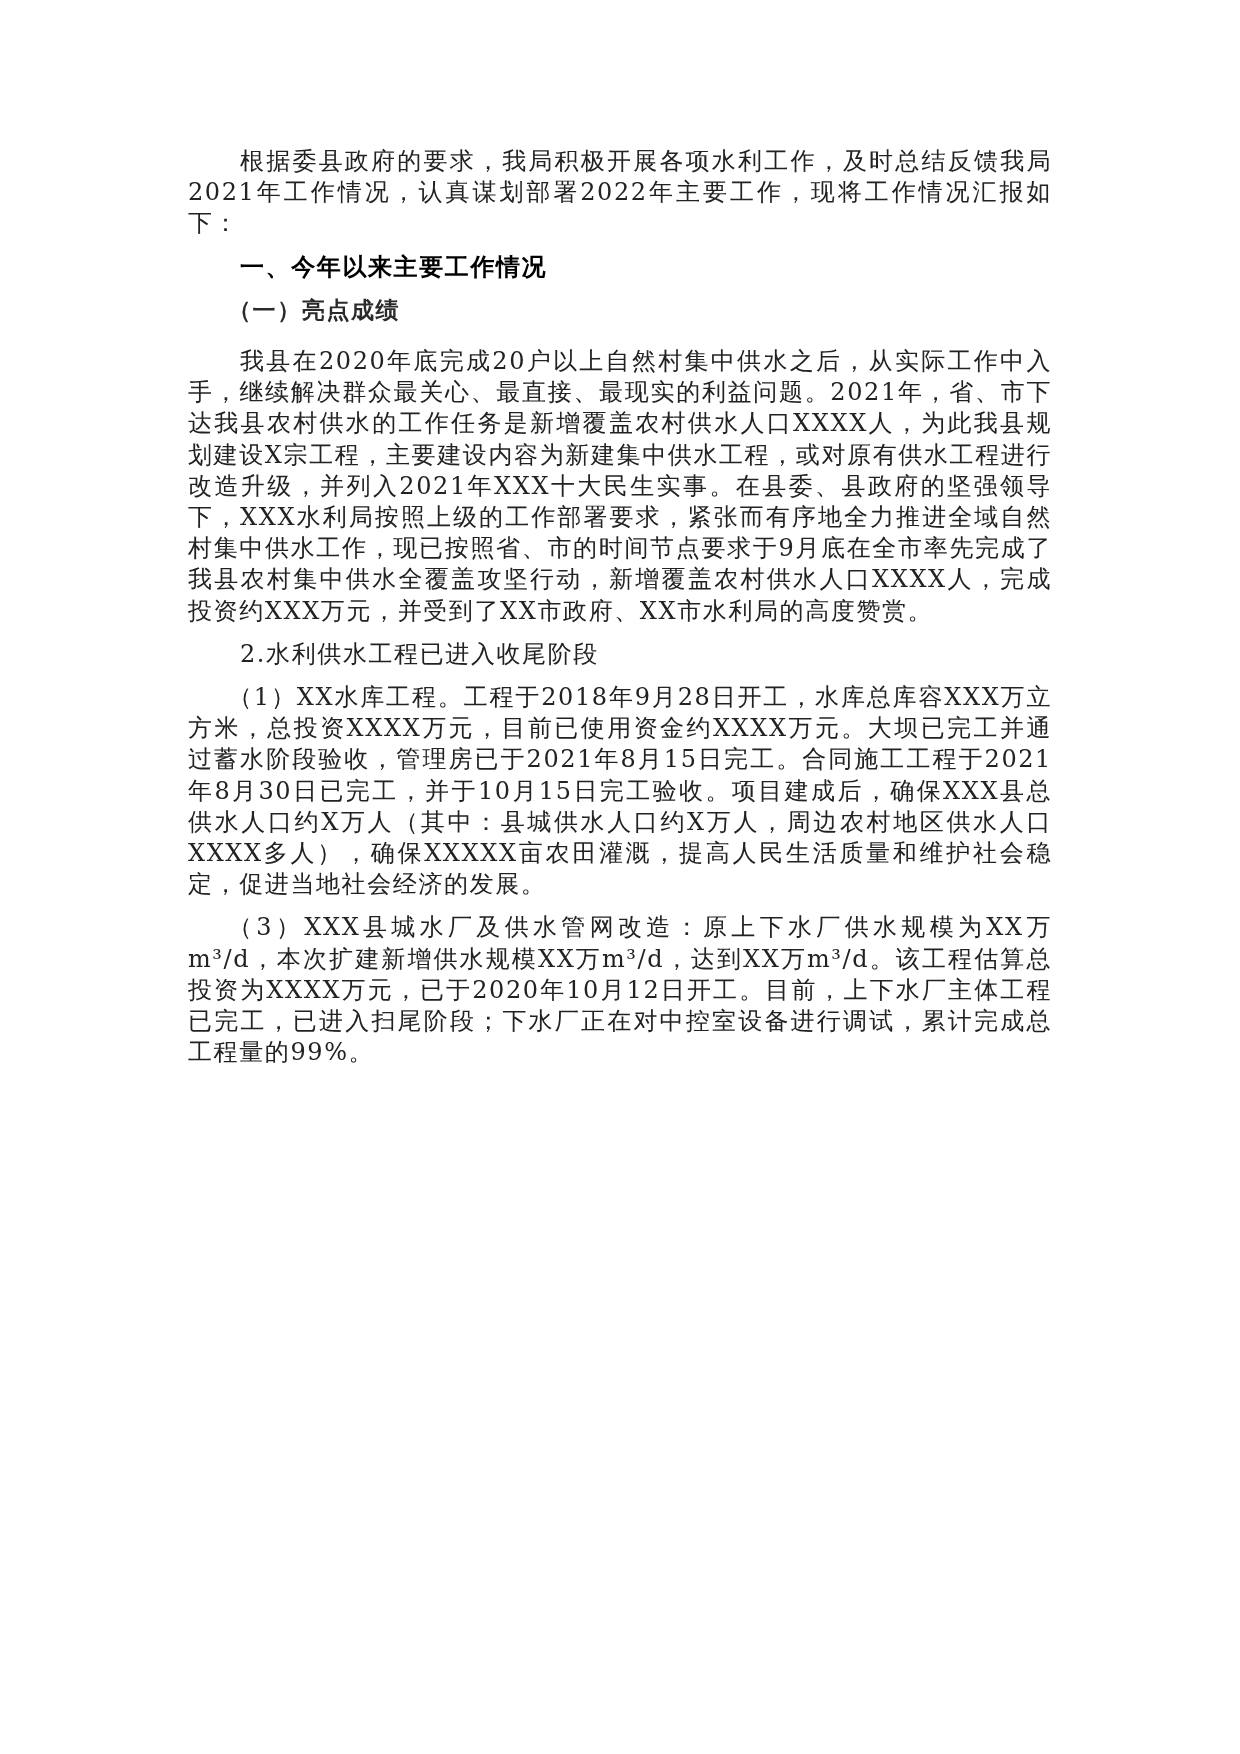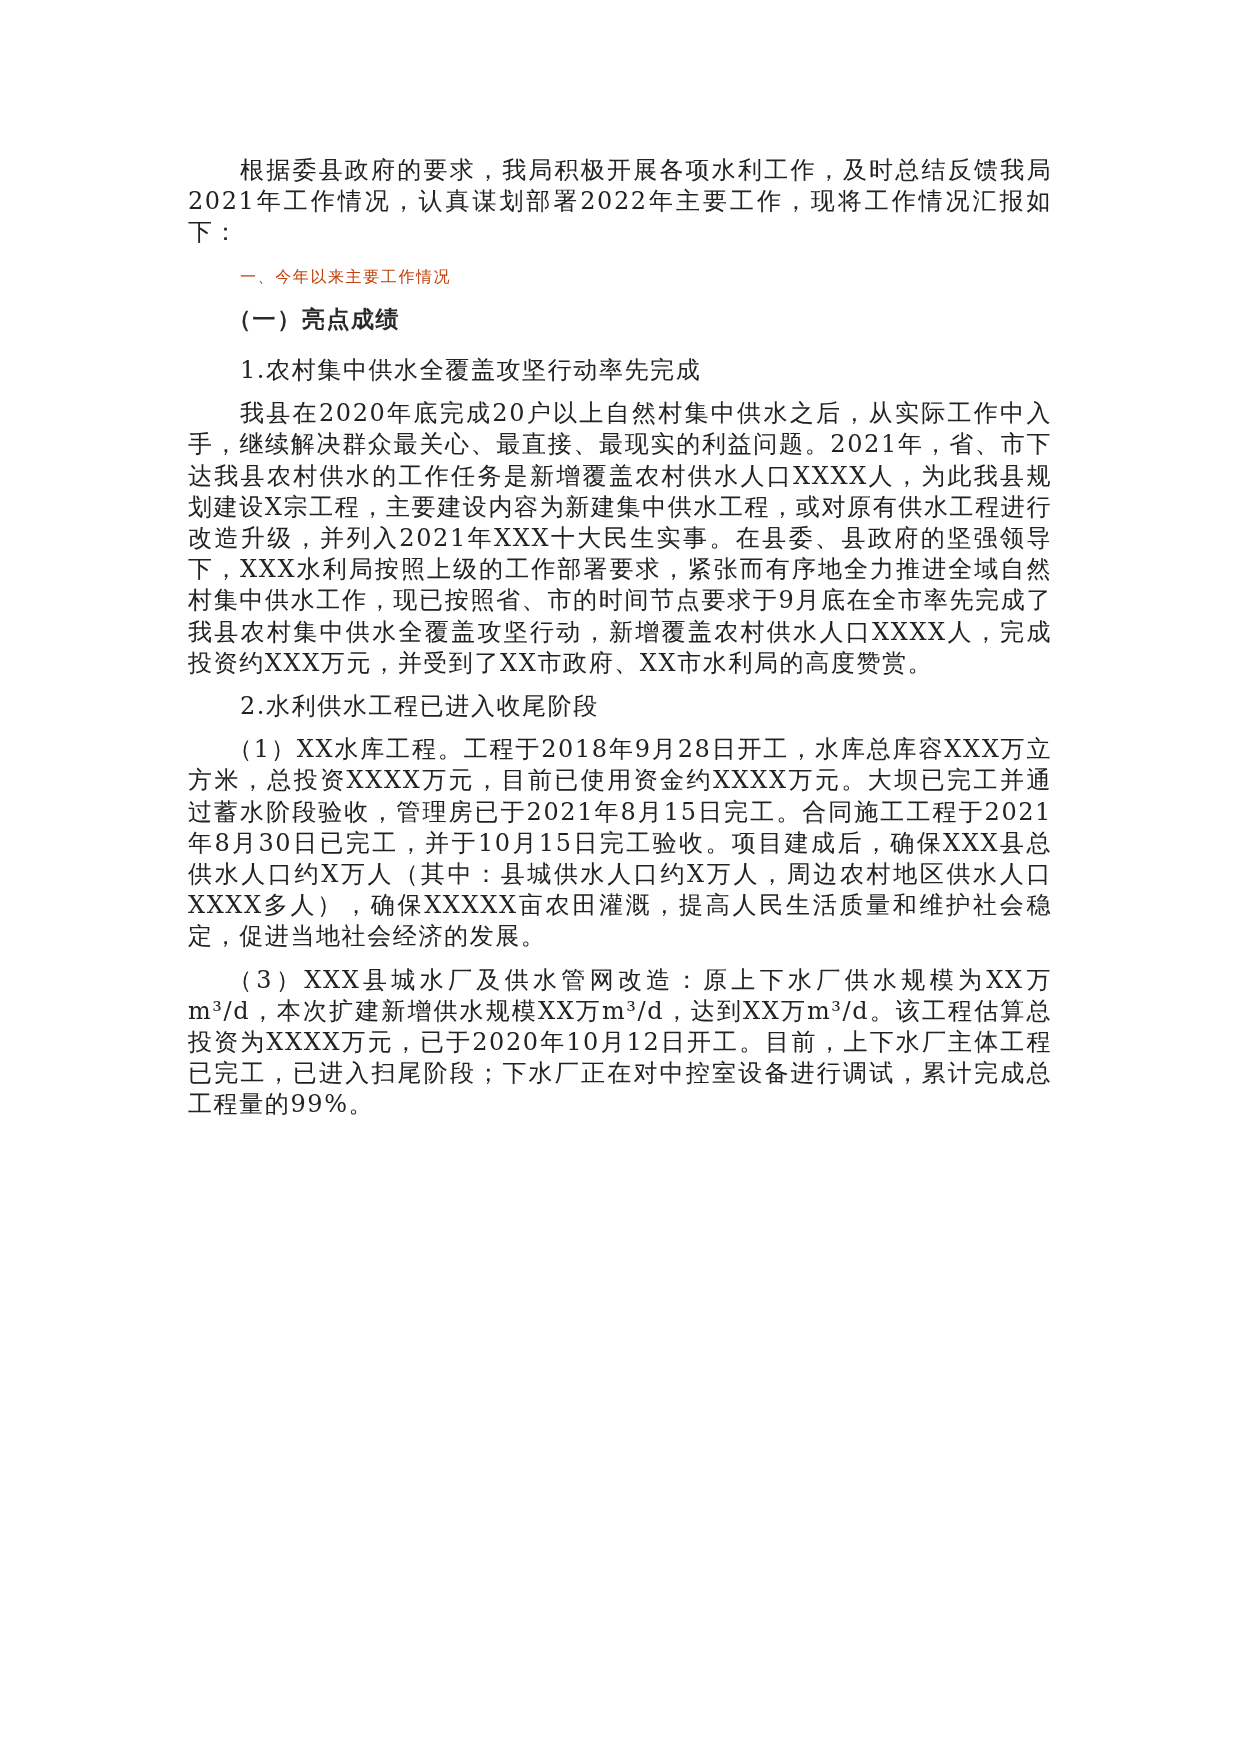--- a/index.html
+++ b/index.html
@@ -8,34 +8,34 @@
       position: absolute;
       left: 188px;
       top: 146px;
       width: 864px;
       color: #222222;
       font-family: "DejaVu Serif", "Liberation Serif", serif;
       font-size: 24px;
       letter-spacing: 1.6px;
     }
     .p {
-      margin: 9px 0 12px 0;
+      margin: 0 0 12px 0;
       line-height: 31.2px;
       text-indent: 52px;
       text-align: justify;
       text-align-last: left;
     }
     .h1 {
       margin: 0 0 12px 0;
       line-height: 31.2px;
       text-indent: 52px;
       font-family: "DejaVu Sans", "Liberation Sans", sans-serif;
-      font-weight: normal;
-      font-size: 16px;
-      color: #c2410c;
+      font-weight: bold;
+      font-size: 24px;
+      color: #000000;
     }
     .h2 {
       margin: 0 0 20px 0;
       line-height: 31.2px;
       text-indent: 40px;
       font-family: "DejaVu Sans", "Liberation Sans", sans-serif;
       font-weight: bold;
       font-size: 23px;
       color: #2a2a2a;
     }
@@ -50,20 +50,19 @@
 <body>
 
 <div class="page">
   <p class="p">根据委县政府的要求，我局积极开展各项水利工作，及时总结反馈我局2021年工作情况，认真谋划部署2022年主要工作，现将工作情况汇报如下：</p>
 
   <p class="h1">一、今年以来主要工作情况</p>
 
 
   <p class="h2">（一）亮点成绩</p>
 
-  <p class="h3">1.农村集中供水全覆盖攻坚行动率先完成</p>
   <p class="p">我县在2020年底完成20户以上自然村集中供水之后，从实际工作中入手，继续解决群众最关心、最直接、最现实的利益问题。2021年，省、市下达我县农村供水的工作任务是新增覆盖农村供水人口XXXX人，为此我县规划建设X宗工程，主要建设内容为新建集中供水工程，或对原有供水工程进行改造升级，并列入2021年XXX十大民生实事。在县委、县政府的坚强领导下，XXX水利局按照上级的工作部署要求，紧张而有序地全力推进全域自然村集中供水工作，现已按照省、市的时间节点要求于9月底在全市率先完成了我县农村集中供水全覆盖攻坚行动，新增覆盖农村供水人口XXXX人，完成投资约XXX万元，并受到了XX市政府、XX市水利局的高度赞赏。</p>
 
   <p class="h3">2.水利供水工程已进入收尾阶段</p>
   <p class="p sub">（1）XX水库工程。工程于2018年9月28日开工，水库总库容XXX万立方米，总投资XXXX万元，目前已使用资金约XXXX万元。大坝已完工并通过蓄水阶段验收，管理房已于2021年8月15日完工。合同施工工程于2021年8月30日已完工，并于10月15日完工验收。项目建成后，确保XXX县总供水人口约X万人（其中：县城供水人口约X万人，周边农村地区供水人口XXXX多人），确保XXXXX亩农田灌溉，提高人民生活质量和维护社会稳定，促进当地社会经济的发展。</p>
   <p class="p sub">（3）XXX县城水厂及供水管网改造：原上下水厂供水规模为XX万m³/d，本次扩建新增供水规模XX万m³/d，达到XX万m³/d。该工程估算总投资为XXXX万元，已于2020年10月12日开工。目前，上下水厂主体工程已完工，已进入扫尾阶段；下水厂正在对中控室设备进行调试，累计完成总工程量的99%。</p>
 
 </div>
 
 </body></html>

